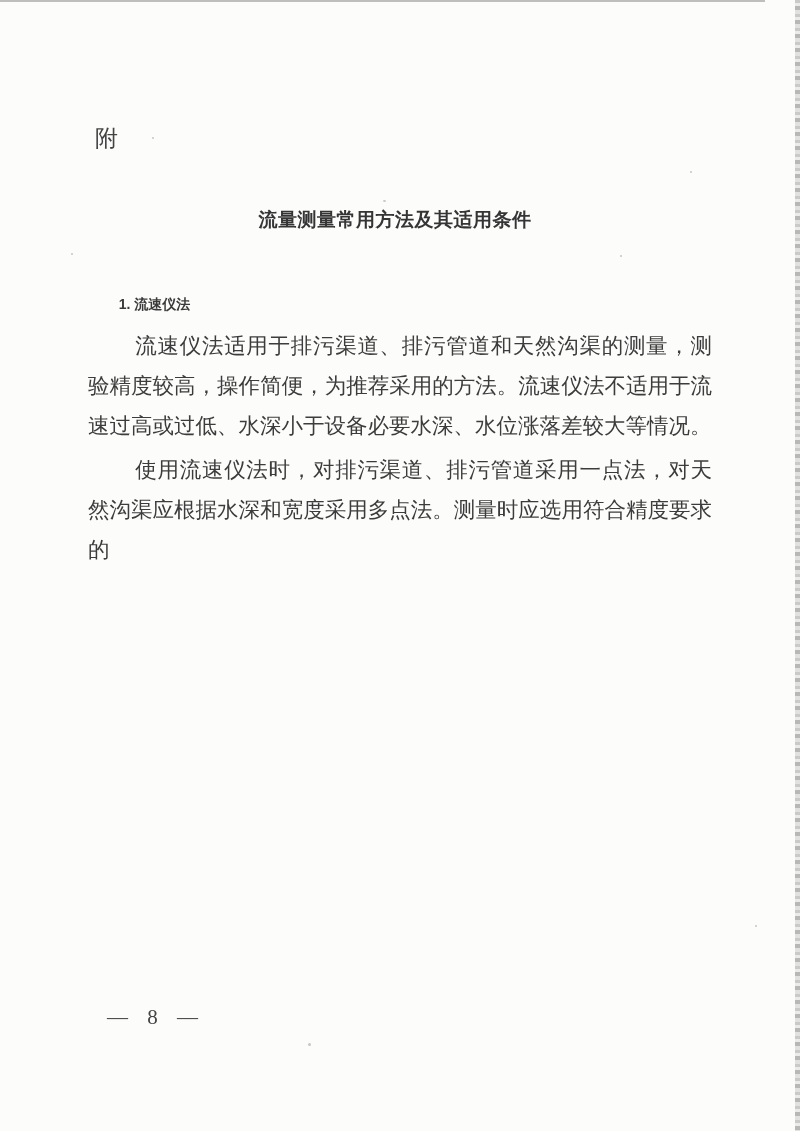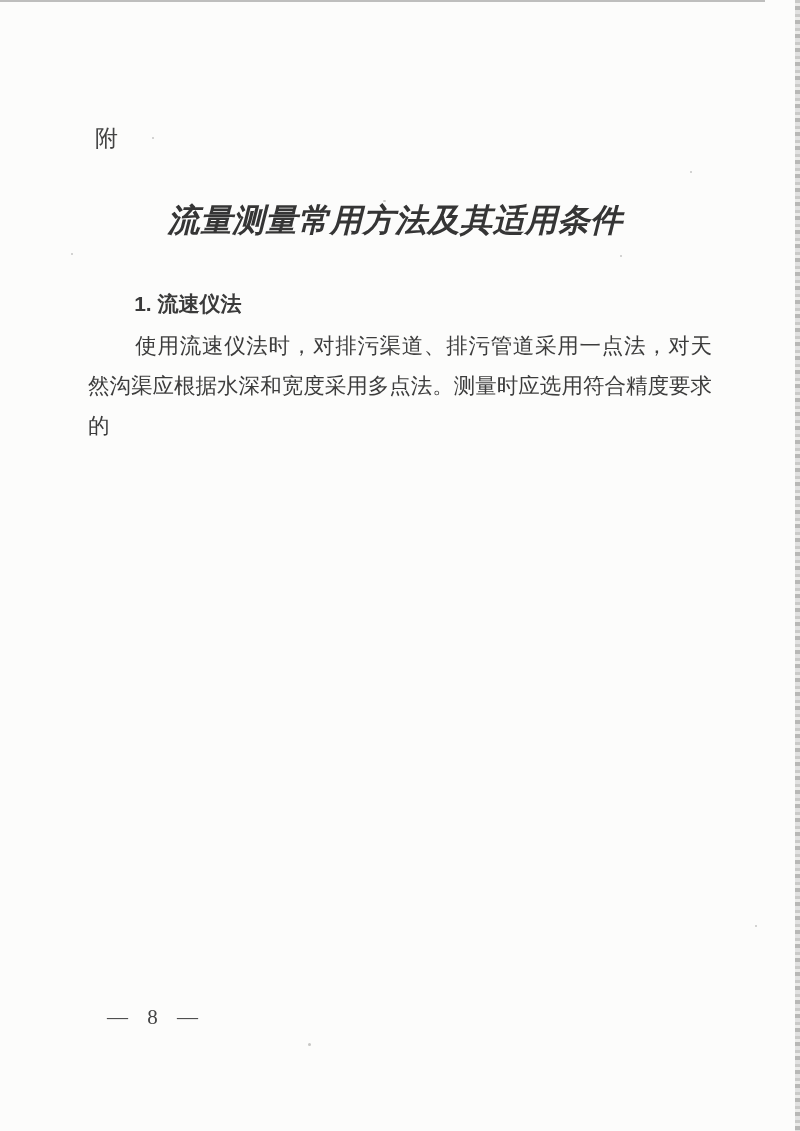--- a/index.html
+++ b/index.html
@@ -51,26 +51,25 @@
     line-height: 30px;
     color: #434343;
   }
   .title {
     position: absolute;
     left: 0;
     right: 10px;
     top: 201px;
     margin: 0;
     text-align: center;
-    font-size: 32px;
+    font-size: 19px;
     line-height: 38px;
     font-weight: bold;
     letter-spacing: 0.5px;
     color: #353535;
-    font-style: italic;
   }
   .content {
     position: absolute;
     left: 88px;
     top: 282px;
     width: 624px;
     font-size: 21.5px;
     line-height: 40px;
     text-align: justify;
     color: #3c3c3c;
@@ -78,21 +77,21 @@
   .para {
     margin: 0;
     text-indent: 2.2em;
   }
   .para + .para {
     margin-top: 4px;
   }
   .section-heading {
     margin: 2px 0 2px 0;
     padding-left: 2.2em;
-    font-size: 21px;
+    font-size: 14px;
     line-height: 40px;
     font-weight: bold;
     font-family: "Liberation Sans", "DejaVu Sans", sans-serif;
     color: #3a3a3a;
     text-align: left;
   }
   .page-number {
     position: absolute;
     left: 107px;
     top: 1005px;
@@ -119,19 +118,20 @@
 
   <div class="appendix">附</div>
 
   <h1 class="title">流量测量常用方法及其适用条件</h1>
 
   <div class="content">
 
     <h2 class="section-heading">1. 流速仪法</h2>
 
 
+    <p class="para">流速仪法适用于排污渠道、排污管道和天然沟渠的测量，测验精度较高，操作简便，为推荐采用的方法。流速仪法不适用于流速过高或过低、水深小于设备必要水深、水位涨落差较大等情况。</p>
 
     <p class="para">使用流速仪法时，对排污渠道、排污管道采用一点法，对天然沟渠应根据水深和宽度采用多点法。测量时应选用符合精度要求的</p>
   </div>
 
   <div class="page-number">— 8 —</div>
 
 </div>
 
 </body></html>

